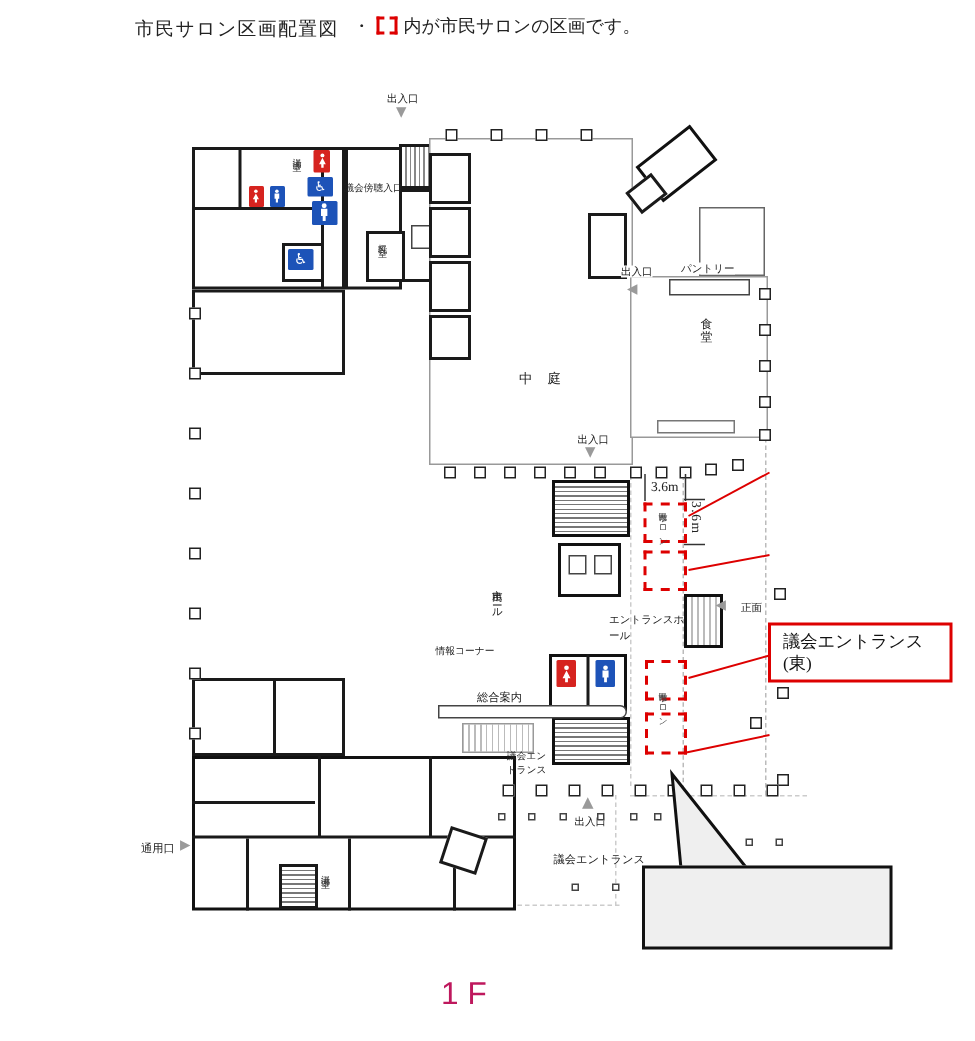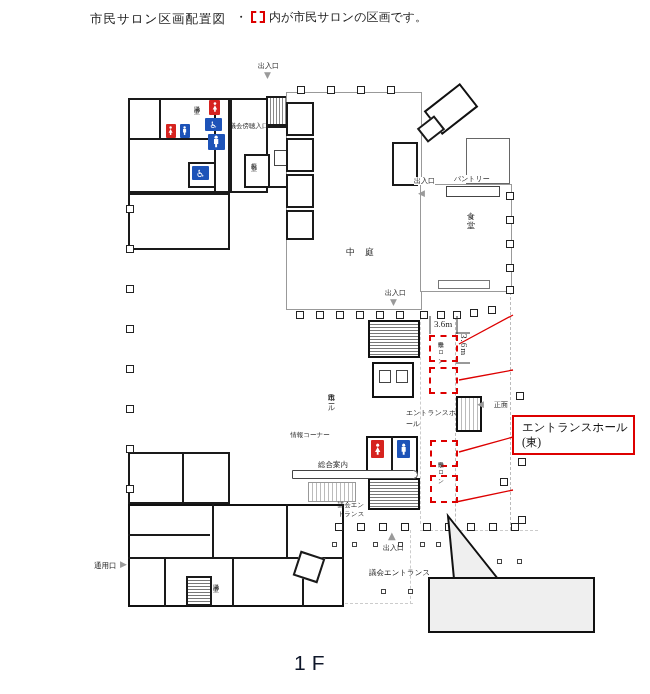--- a/index.html
+++ b/index.html
@@ -242,19 +242,19 @@
     <line x1="459" y1="380" x2="513" y2="370" stroke="#dd0000" stroke-width="1.3"></line>
     <line x1="459" y1="452" x2="513" y2="437" stroke="#dd0000" stroke-width="1.3"></line>
     <line x1="456" y1="502" x2="513" y2="490" stroke="#dd0000" stroke-width="1.3"></line>
     <polygon points="448,516 498,579 454,579" fill="#efefef" stroke="#111" stroke-width="2"></polygon>
     <line x1="430" y1="316" x2="430" y2="334" stroke="#333" stroke-width="1"></line>
     <line x1="457" y1="316" x2="457" y2="334" stroke="#333" stroke-width="1"></line>
     <line x1="456" y1="333" x2="470" y2="333" stroke="#333" stroke-width="1"></line>
     <line x1="456" y1="363" x2="470" y2="363" stroke="#333" stroke-width="1"></line>
   </svg>
 
-  <div class="rlabel" style="left:512px;top:415px;width:123px;height:40px;font-size:11.5px;padding-left:8px;">エントランスホール(東)</div>
+  <div class="rlabel" style="left:512px;top:415px;width:123px;height:40px;font-size:11.5px;padding-left:8px;">議会エントランス(東)</div>
 
   <div class="callout" style="left:428px;top:577px;width:167px;height:56px;">
   </div>
 
-  <div class="t" style="left:294px;top:650px;font-size:21px;letter-spacing:6px;color:#0f172a;font-family:'Liberation Sans',sans-serif;">1F</div>
+  <div class="t" style="left:294px;top:650px;font-size:21px;letter-spacing:6px;color:#be185d;font-family:'Liberation Sans',sans-serif;">1F</div>
 </div>
 
 </body></html>

